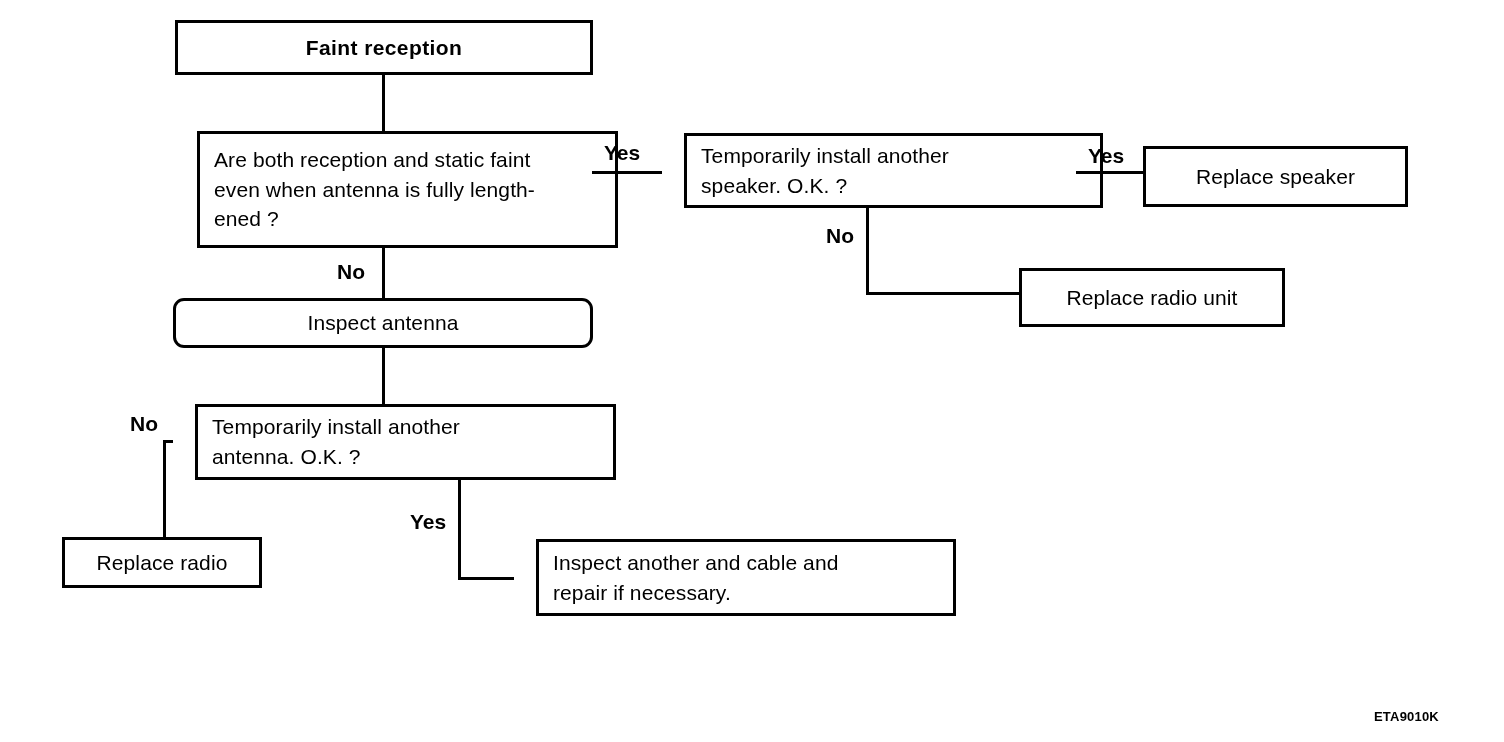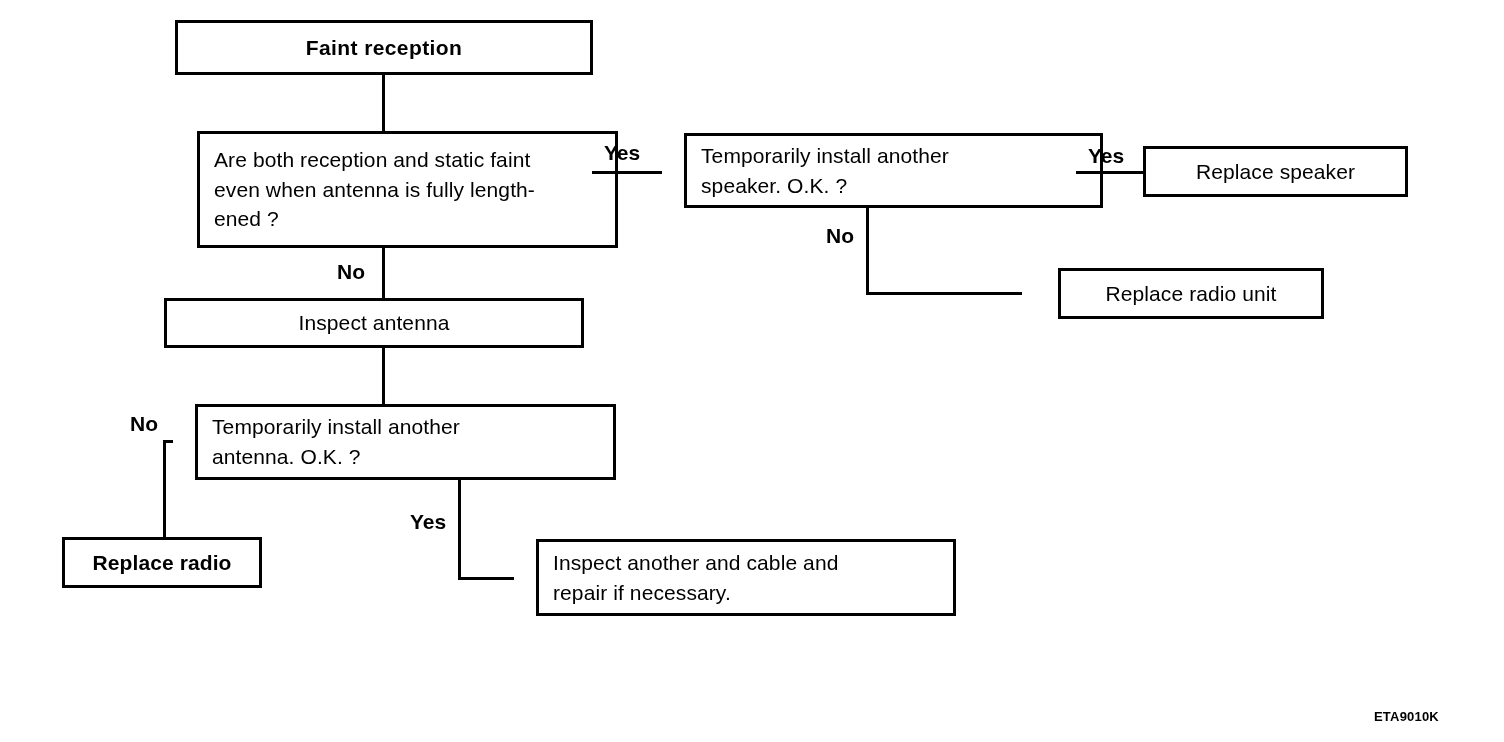--- a/index.html
+++ b/index.html
@@ -89,51 +89,51 @@
   <div class="edge-label" style="left:604px; top:142px;">Yes</div>
 
   <div class="node left" style="left:659px; top:133px; width:419px; height:75px;">
     <span class="txt">Temporarily install another
 speaker. O.K. ?</span>
   </div>
 
   <div class="conn h" style="left:1076px; top:171px; width:69px;"></div>
   <div class="edge-label" style="left:1088px; top:145px;">Yes</div>
 
-  <div class="node center" style="left:1143px; top:146px; width:265px; height:51px;">
+  <div class="node center" style="left:1143px; top:146px; width:265px; height:61px;">
     <span class="txt">Replace speaker</span>
   </div>
 
   <div class="conn v" style="left:866px; top:206px; height:89px;"></div>
   <div class="conn h" style="left:866px; top:292px; width:156px;"></div>
   <div class="edge-label" style="left:826px; top:225px;">No</div>
 
-  <div class="node center" style="left:1019px; top:268px; width:266px; height:51px;margin-left:39px;">
+  <div class="node center" style="left:1019px; top:268px; width:266px; height:59px;">
     <span class="txt">Replace radio unit</span>
   </div>
 
   <div class="conn v" style="left:382px; top:246px; height:54px;"></div>
   <div class="edge-label" style="left:337px; top:261px;">No</div>
 
-  <div class="node center" style="left:164px; top:298px; width:420px; height:50px;">
+  <div class="node center" style="left:173px; top:298px; width:420px; height:50px;border-radius:11px;">
     <span class="txt">Inspect antenna</span>
   </div>
 
   <div class="conn v" style="left:382px; top:346px; height:59px;"></div>
 
   <div class="node left" style="left:170px; top:404px; width:421px; height:76px;">
     <span class="txt">Temporarily install another
 antenna. O.K. ?</span>
   </div>
 
   <div class="conn h" style="left:163px; top:440px; width:10px;"></div>
   <div class="conn v" style="left:163px; top:440px; height:99px;"></div>
   <div class="edge-label" style="left:130px; top:413px;">No</div>
 
-  <div class="node center" style="left:62px; top:537px; width:200px; height:51px;font-weight:bold;">
+  <div class="node center" style="left:62px; top:537px; width:200px; height:51px;">
     <span class="txt">Replace radio</span>
   </div>
 
   <div class="conn v" style="left:458px; top:478px; height:102px;"></div>
   <div class="conn h" style="left:458px; top:577px; width:56px;"></div>
   <div class="edge-label" style="left:410px; top:511px;">Yes</div>
 
   <div class="node left" style="left:511px; top:539px; width:420px; height:77px;">
     <span class="txt">Inspect another and cable and
 repair if necessary.</span>

